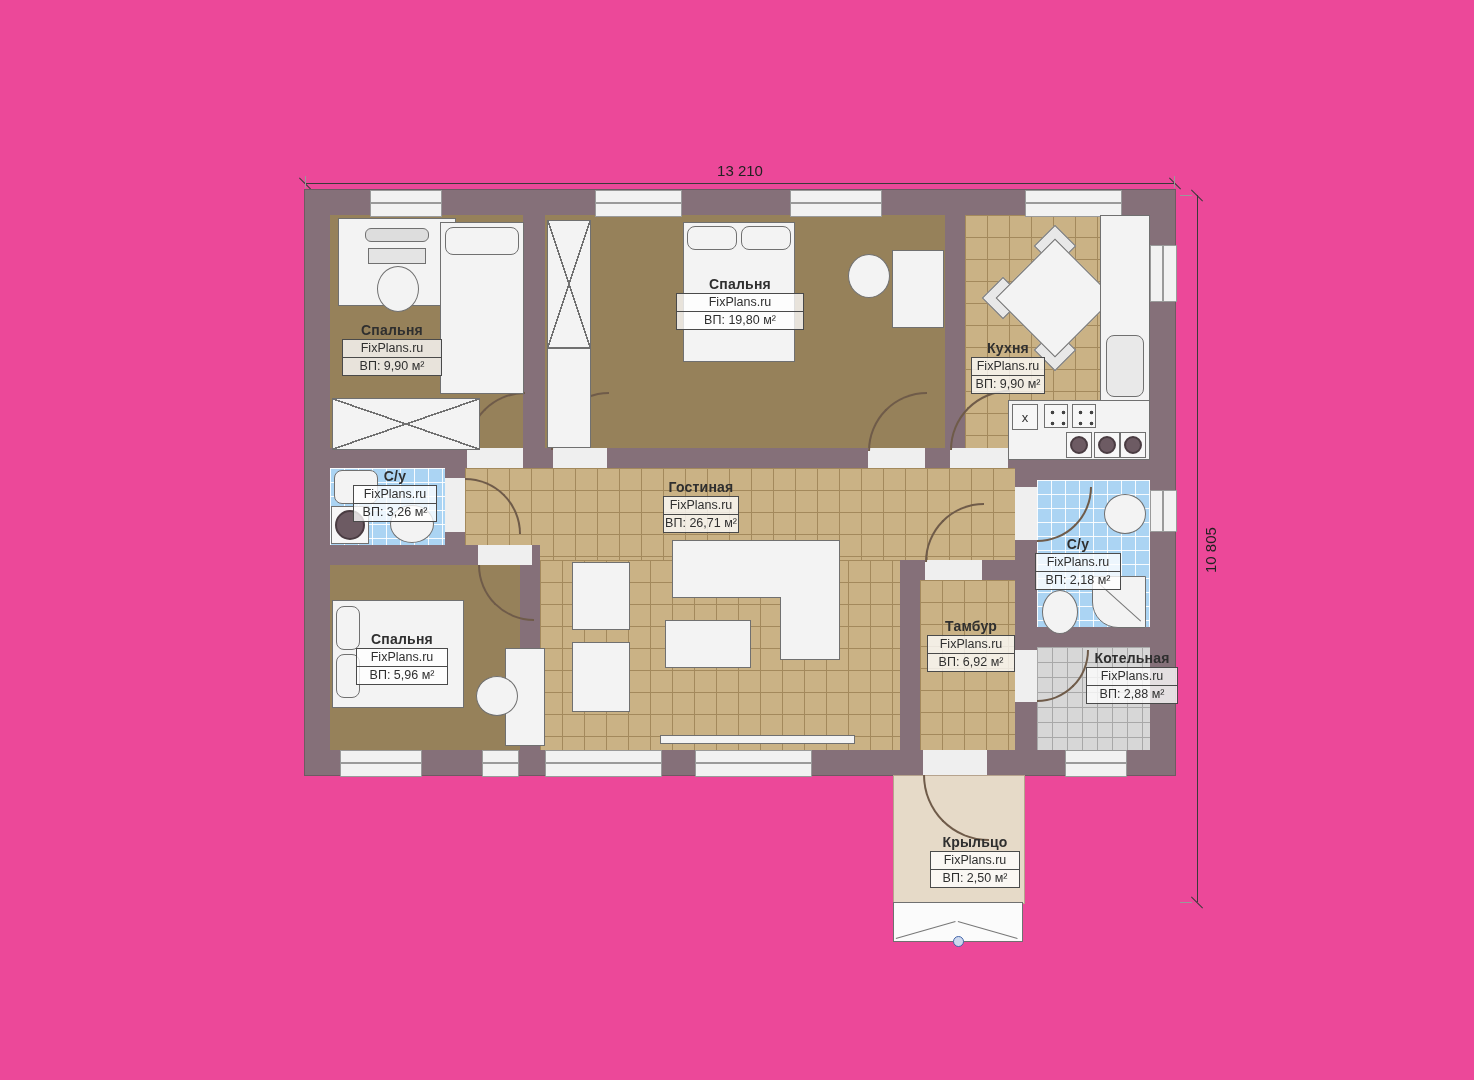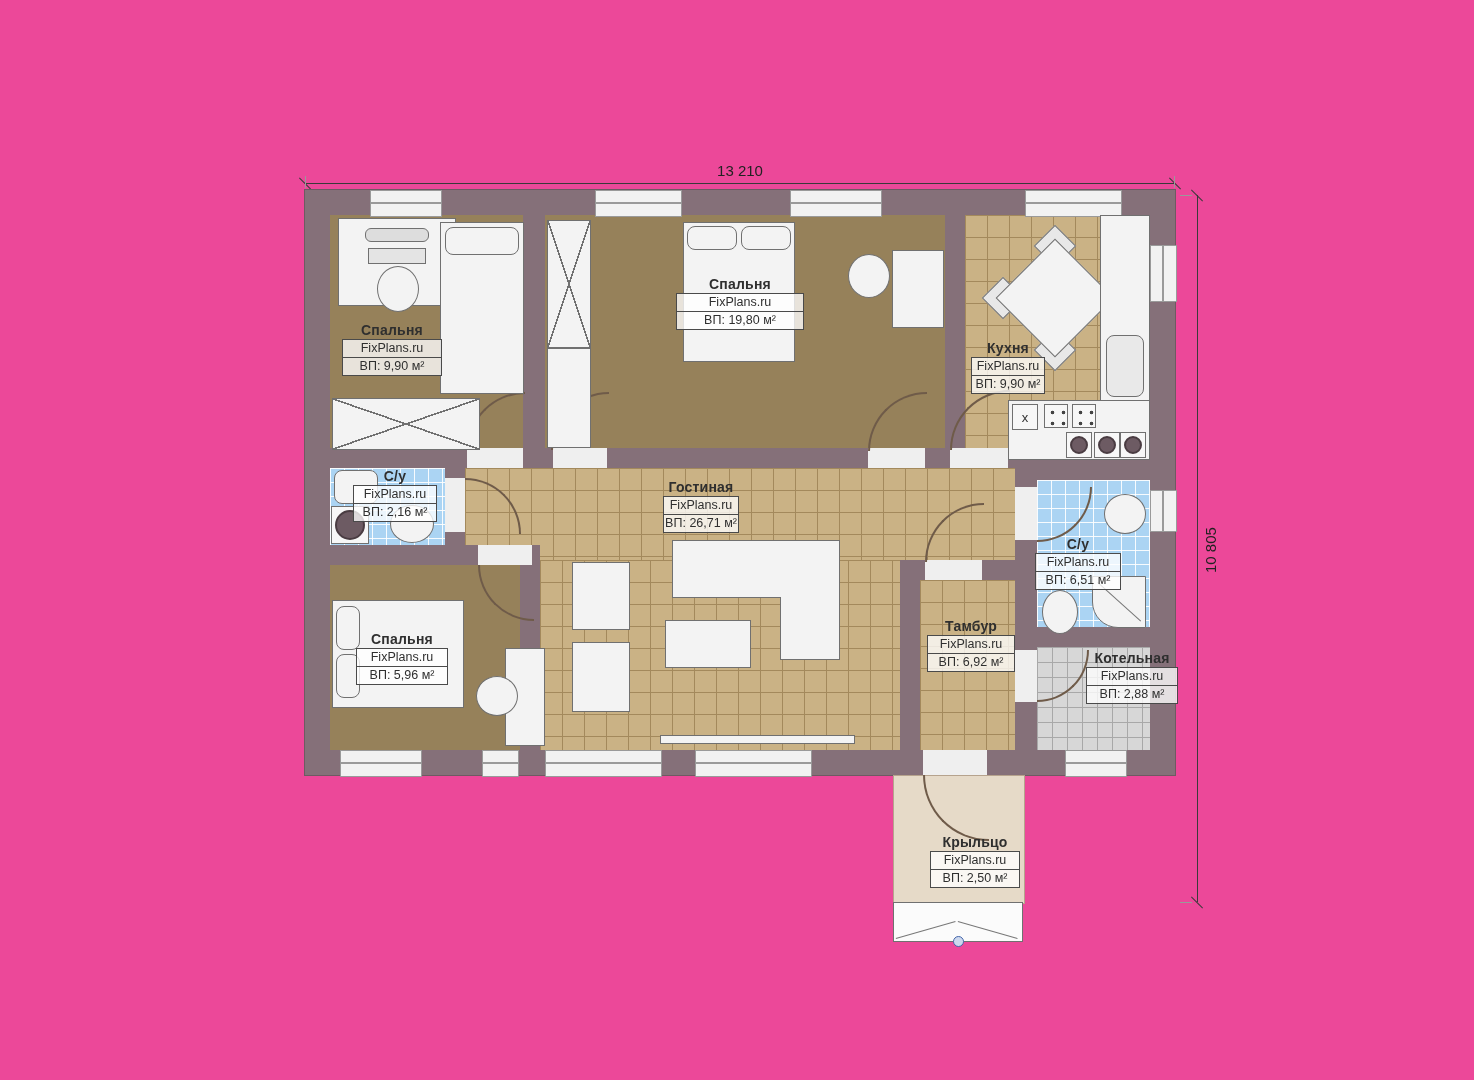--- a/index.html
+++ b/index.html
@@ -225,33 +225,33 @@
 
   <div class="abs room-label" style="left:940px;top:340px;width:74px;margin-left:31px;">
     <div class="room-title">Кухня</div>
     <div class="label-box">FixPlans.ru</div>
     <div class="label-box">ВП: 9,90 м²</div>
   </div>
 
   <div class="abs room-label" style="left:353px;top:468px;width:84px;">
     <div class="room-title">С/у</div>
     <div class="label-box">FixPlans.ru</div>
-    <div class="label-box">ВП: 2,16 м²</div>
+    <div class="label-box">ВП: 3,26 м²</div>
   </div>
 
   <div class="abs room-label" style="left:663px;top:479px;width:76px;">
     <div class="room-title">Гостиная</div>
     <div class="label-box">FixPlans.ru</div>
     <div class="label-box">ВП: 26,71 м²</div>
   </div>
 
   <div class="abs room-label" style="left:1035px;top:536px;width:86px;">
     <div class="room-title">С/у</div>
     <div class="label-box">FixPlans.ru</div>
-    <div class="label-box">ВП: 6,51 м²</div>
+    <div class="label-box">ВП: 2,18 м²</div>
   </div>
 
   <div class="abs room-label" style="left:356px;top:631px;width:92px;">
     <div class="room-title">Спальня</div>
     <div class="label-box">FixPlans.ru</div>
     <div class="label-box">ВП: 5,96 м²</div>
   </div>
 
   <div class="abs room-label" style="left:927px;top:618px;width:88px;">
     <div class="room-title">Тамбур</div>

